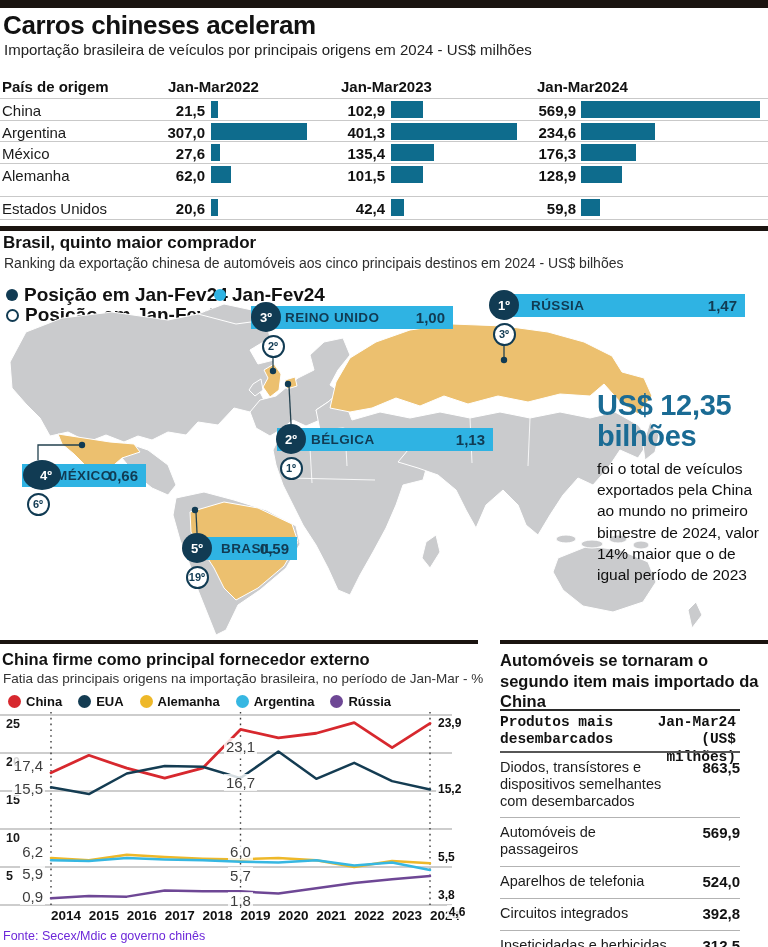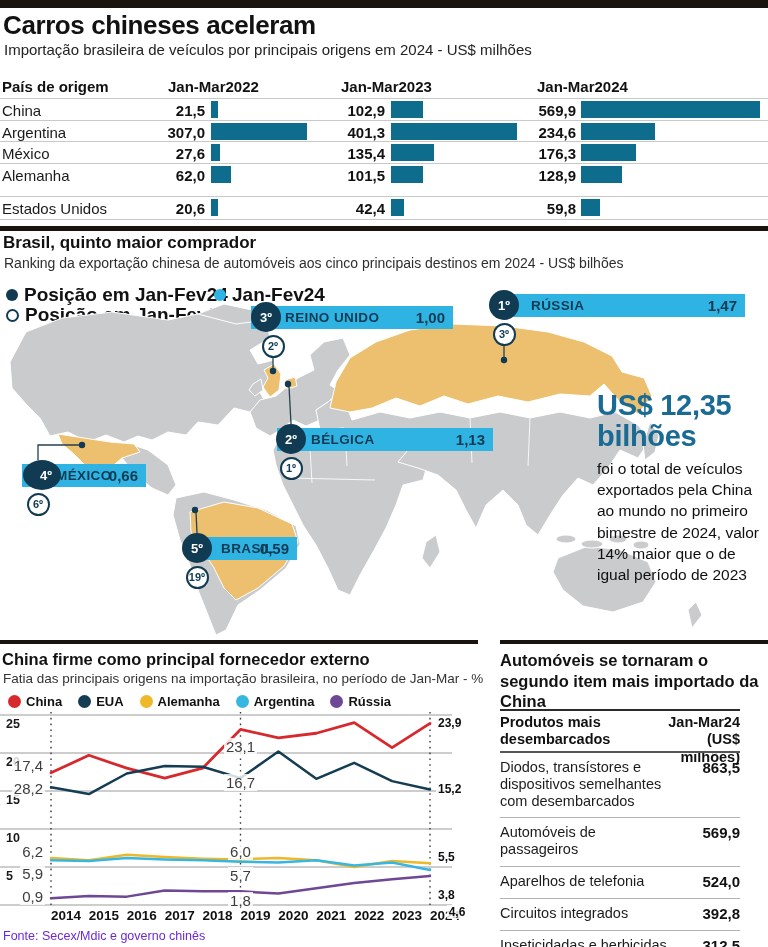--- a/index.html
+++ b/index.html
@@ -50,21 +50,21 @@
   #linechart{position:absolute;left:0;top:706px;}
   .ytick{position:absolute;left:6px;font-size:12.5px;font-weight:700;color:#1a1a1a;}
   .yearlab{position:absolute;top:908px;width:40px;text-align:center;font-size:13.5px;font-weight:700;color:#111;}
   .ann{position:absolute;height:18px;line-height:18px;font-size:15px;color:#3d3d3d;}
   .ann .chip{background:rgba(255,255,255,.82);padding:0 2px;}
   .ann.right{font-weight:700;font-size:12px;color:#0e0e0e;}
   .fonte{position:absolute;left:3px;top:929px;font-size:12.5px;color:#6d28d9;}
   
   .h4t{position:absolute;left:500px;top:650px;width:262px;font-size:16.5px;font-weight:800;line-height:1.25;color:#121212;}
   .p-rule1{position:absolute;left:500px;top:709px;width:240px;height:2px;background:#2b2b2b;}
-  .p-head{position:absolute;left:500px;top:714px;width:240px;display:flex;justify-content:space-between;}
+  .p-head{position:absolute;left:500px;top:714px;width:240px;display:flex;font-family:Liberation Mono, monospace;}
   .p-h1{width:140px;font-size:14.5px;font-weight:700;line-height:1.2;color:#111;}
   .p-h2{width:96px;text-align:right;font-size:14.5px;font-weight:700;line-height:1.2;color:#111;}
   .p-rule2{position:absolute;left:500px;top:751px;width:240px;height:2px;background:#565656;}
   #product-rows{position:absolute;left:500px;top:753px;width:240px;}
   .p-row{display:flex;align-items:flex-start;justify-content:space-between;padding:6px 0 8px 0;border-bottom:1px solid #b3b3b3;}
   .p-row:last-child{border-bottom:none;}
   .p-label{width:172px;font-size:14.5px;line-height:1.16;color:#1c1c1c;}
   .p-val{font-size:15px;font-weight:700;color:#111;}
 </style>
 </head>
@@ -281,21 +281,21 @@
       <div class="yearlab" style="left: 121.8px;">2016</div>
       <div class="yearlab" style="left: 159.7px;">2017</div>
       <div class="yearlab" style="left: 197.6px;">2018</div>
       <div class="yearlab" style="left: 235.5px;">2019</div>
       <div class="yearlab" style="left: 273.4px;">2020</div>
       <div class="yearlab" style="left: 311.3px;">2021</div>
       <div class="yearlab" style="left: 349.2px;">2022</div>
       <div class="yearlab" style="left: 387.1px;">2023</div>
       <div class="yearlab" style="left: 425px;">2024</div>
       <div class="ann" style="top: 756.76px; left: 0px; width: 45px; text-align: right;"><span class="chip">17,4</span></div>
-      <div class="ann" style="top: 780.2px; left: 0px; width: 45px; text-align: right;"><span class="chip">28,2</span></div>
+      <div class="ann" style="top: 780.2px; left: 0px; width: 45px; text-align: right;"><span class="chip">15,5</span></div>
       <div class="ann" style="top: 842.88px; left: 0px; width: 45px; text-align: right;"><span class="chip">6,2</span></div>
       <div class="ann" style="top: 865.16px; left: 0px; width: 45px; text-align: right;"><span class="chip">5,9</span></div>
       <div class="ann" style="top: 888.16px; left: 0px; width: 45px; text-align: right;"><span class="chip">0,9</span></div>
       <div class="ann" style="top: 738.44px; left: 211.5px; width: 58px; text-align: center;"><span class="chip">23,1</span></div>
       <div class="ann" style="top: 774.08px; left: 211.5px; width: 58px; text-align: center;"><span class="chip">16,7</span></div>
       <div class="ann" style="top: 843.4px; left: 211.5px; width: 58px; text-align: center;"><span class="chip">6,0</span></div>
       <div class="ann" style="top: 866.68px; left: 211.5px; width: 58px; text-align: center;"><span class="chip">5,7</span></div>
       <div class="ann" style="top: 892.32px; left: 211.5px; width: 58px; text-align: center;"><span class="chip">1,8</span></div>
       <div class="ann right" style="top: 714.36px; left: 436px; width: 42px; text-align: left;"><span class="chip">23,9</span></div>
       <div class="ann right" style="top: 780.48px; left: 436px; width: 42px; text-align: left;"><span class="chip">15,2</span></div>

